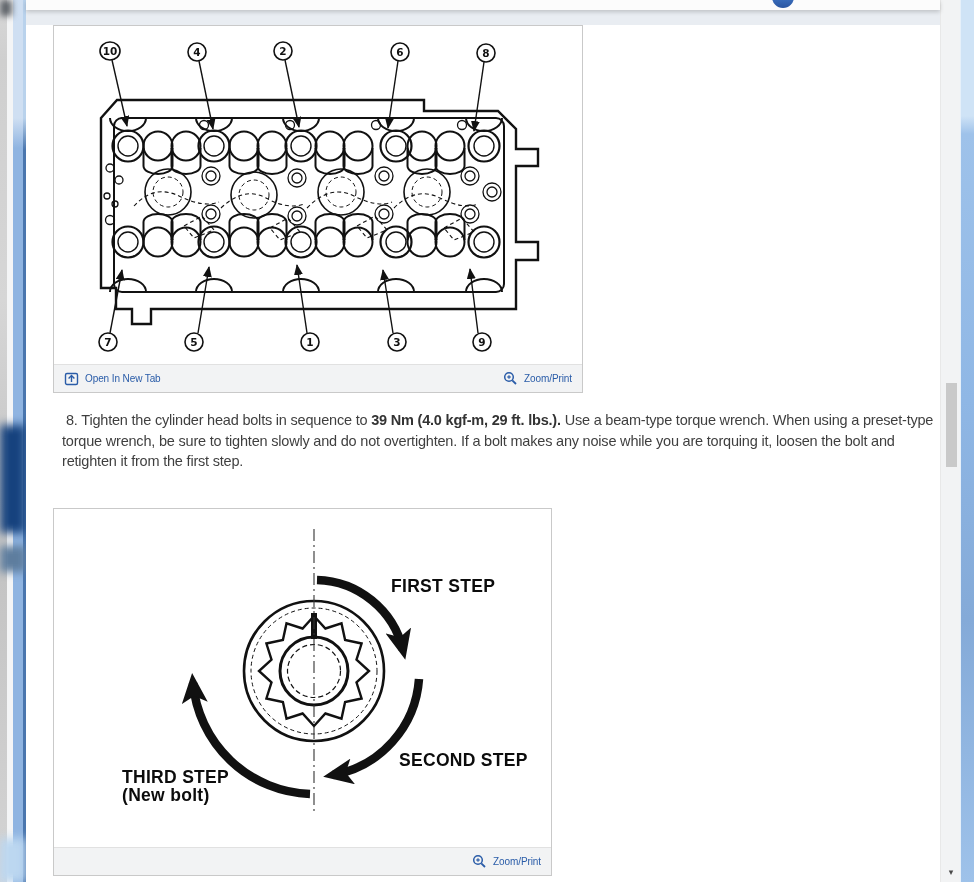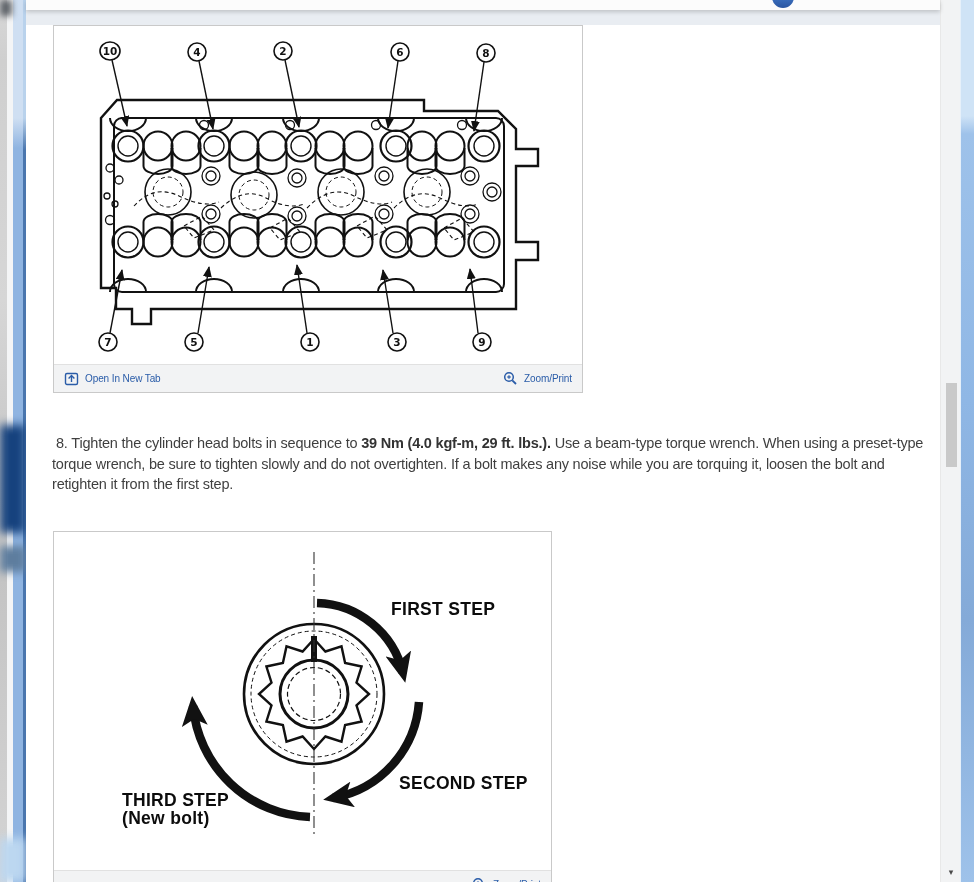--- a/index.html
+++ b/index.html
@@ -43,21 +43,21 @@
   .figure-box.f2 { margin:36px 0 0 27px; width:499px; }
   .figure-img { display:block; background:#fff; }
   .figure-footer { height:28px; background:#f2f3f4; border-top:1px solid #e1e1e1;
                    display:flex; align-items:center; justify-content:space-between; padding:0 10px; }
   .figure-footer.only-right { justify-content:flex-end; }
   .fig-link { display:flex; align-items:center; gap:6px; color:#2a5ca8; font-size:10px;
               letter-spacing:-0.1px; cursor:pointer; text-decoration:none; }
   .fig-link svg { display:block; }
 
   
-  .instruction { margin-top:40px; padding-left:26px; text-indent:4px; max-width:910px;
+  .instruction { margin-top:17px; padding-left:36px; text-indent:4px; max-width:910px;
                  font-size:14.5px; line-height:20.6px; letter-spacing:-0.2px; color:#3f3f3f; }
   .instruction b { font-weight:700; color:#333; }
 
   
   .ink { stroke:#111; fill:none; }
   text.callout-num { font-family:"DejaVu Sans", sans-serif; font-size:10.5px; font-weight:bold; fill:#111; }
   text.step-label  { font-family:"Liberation Sans", sans-serif; font-size:17.5px; font-weight:bold;
                      letter-spacing:.3px; fill:#0c0c0c; }
 </style>
 </head>

